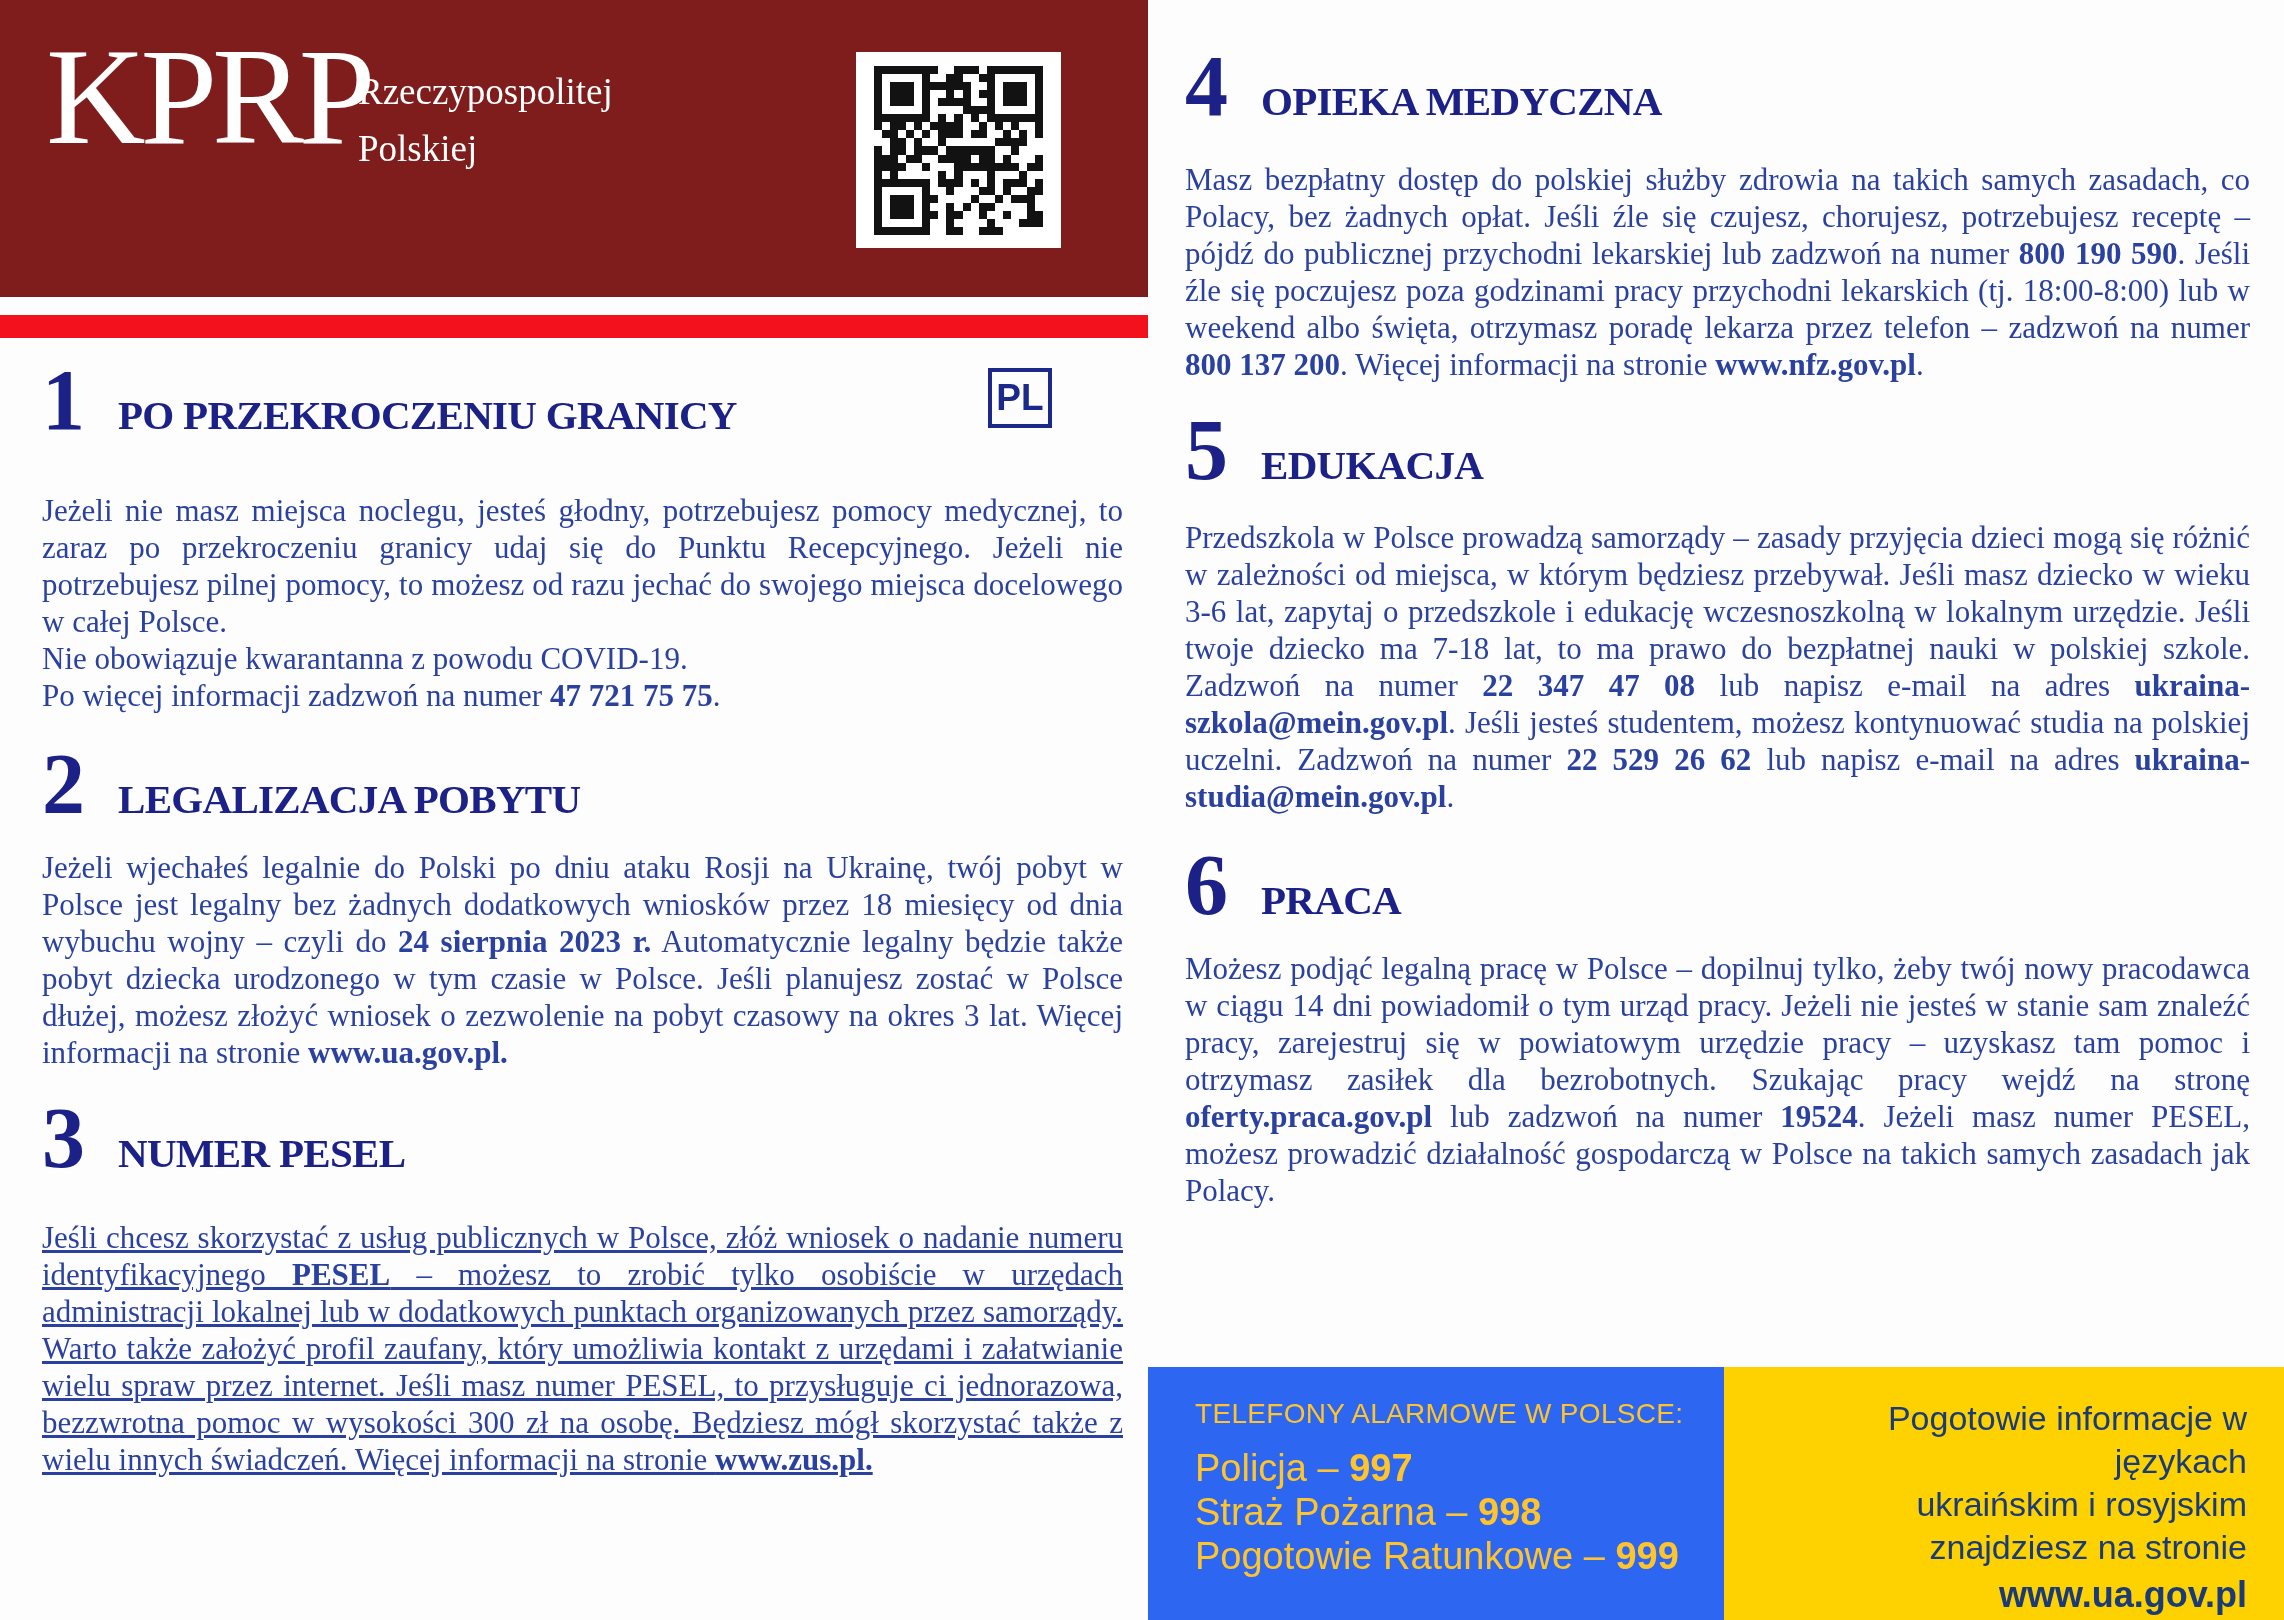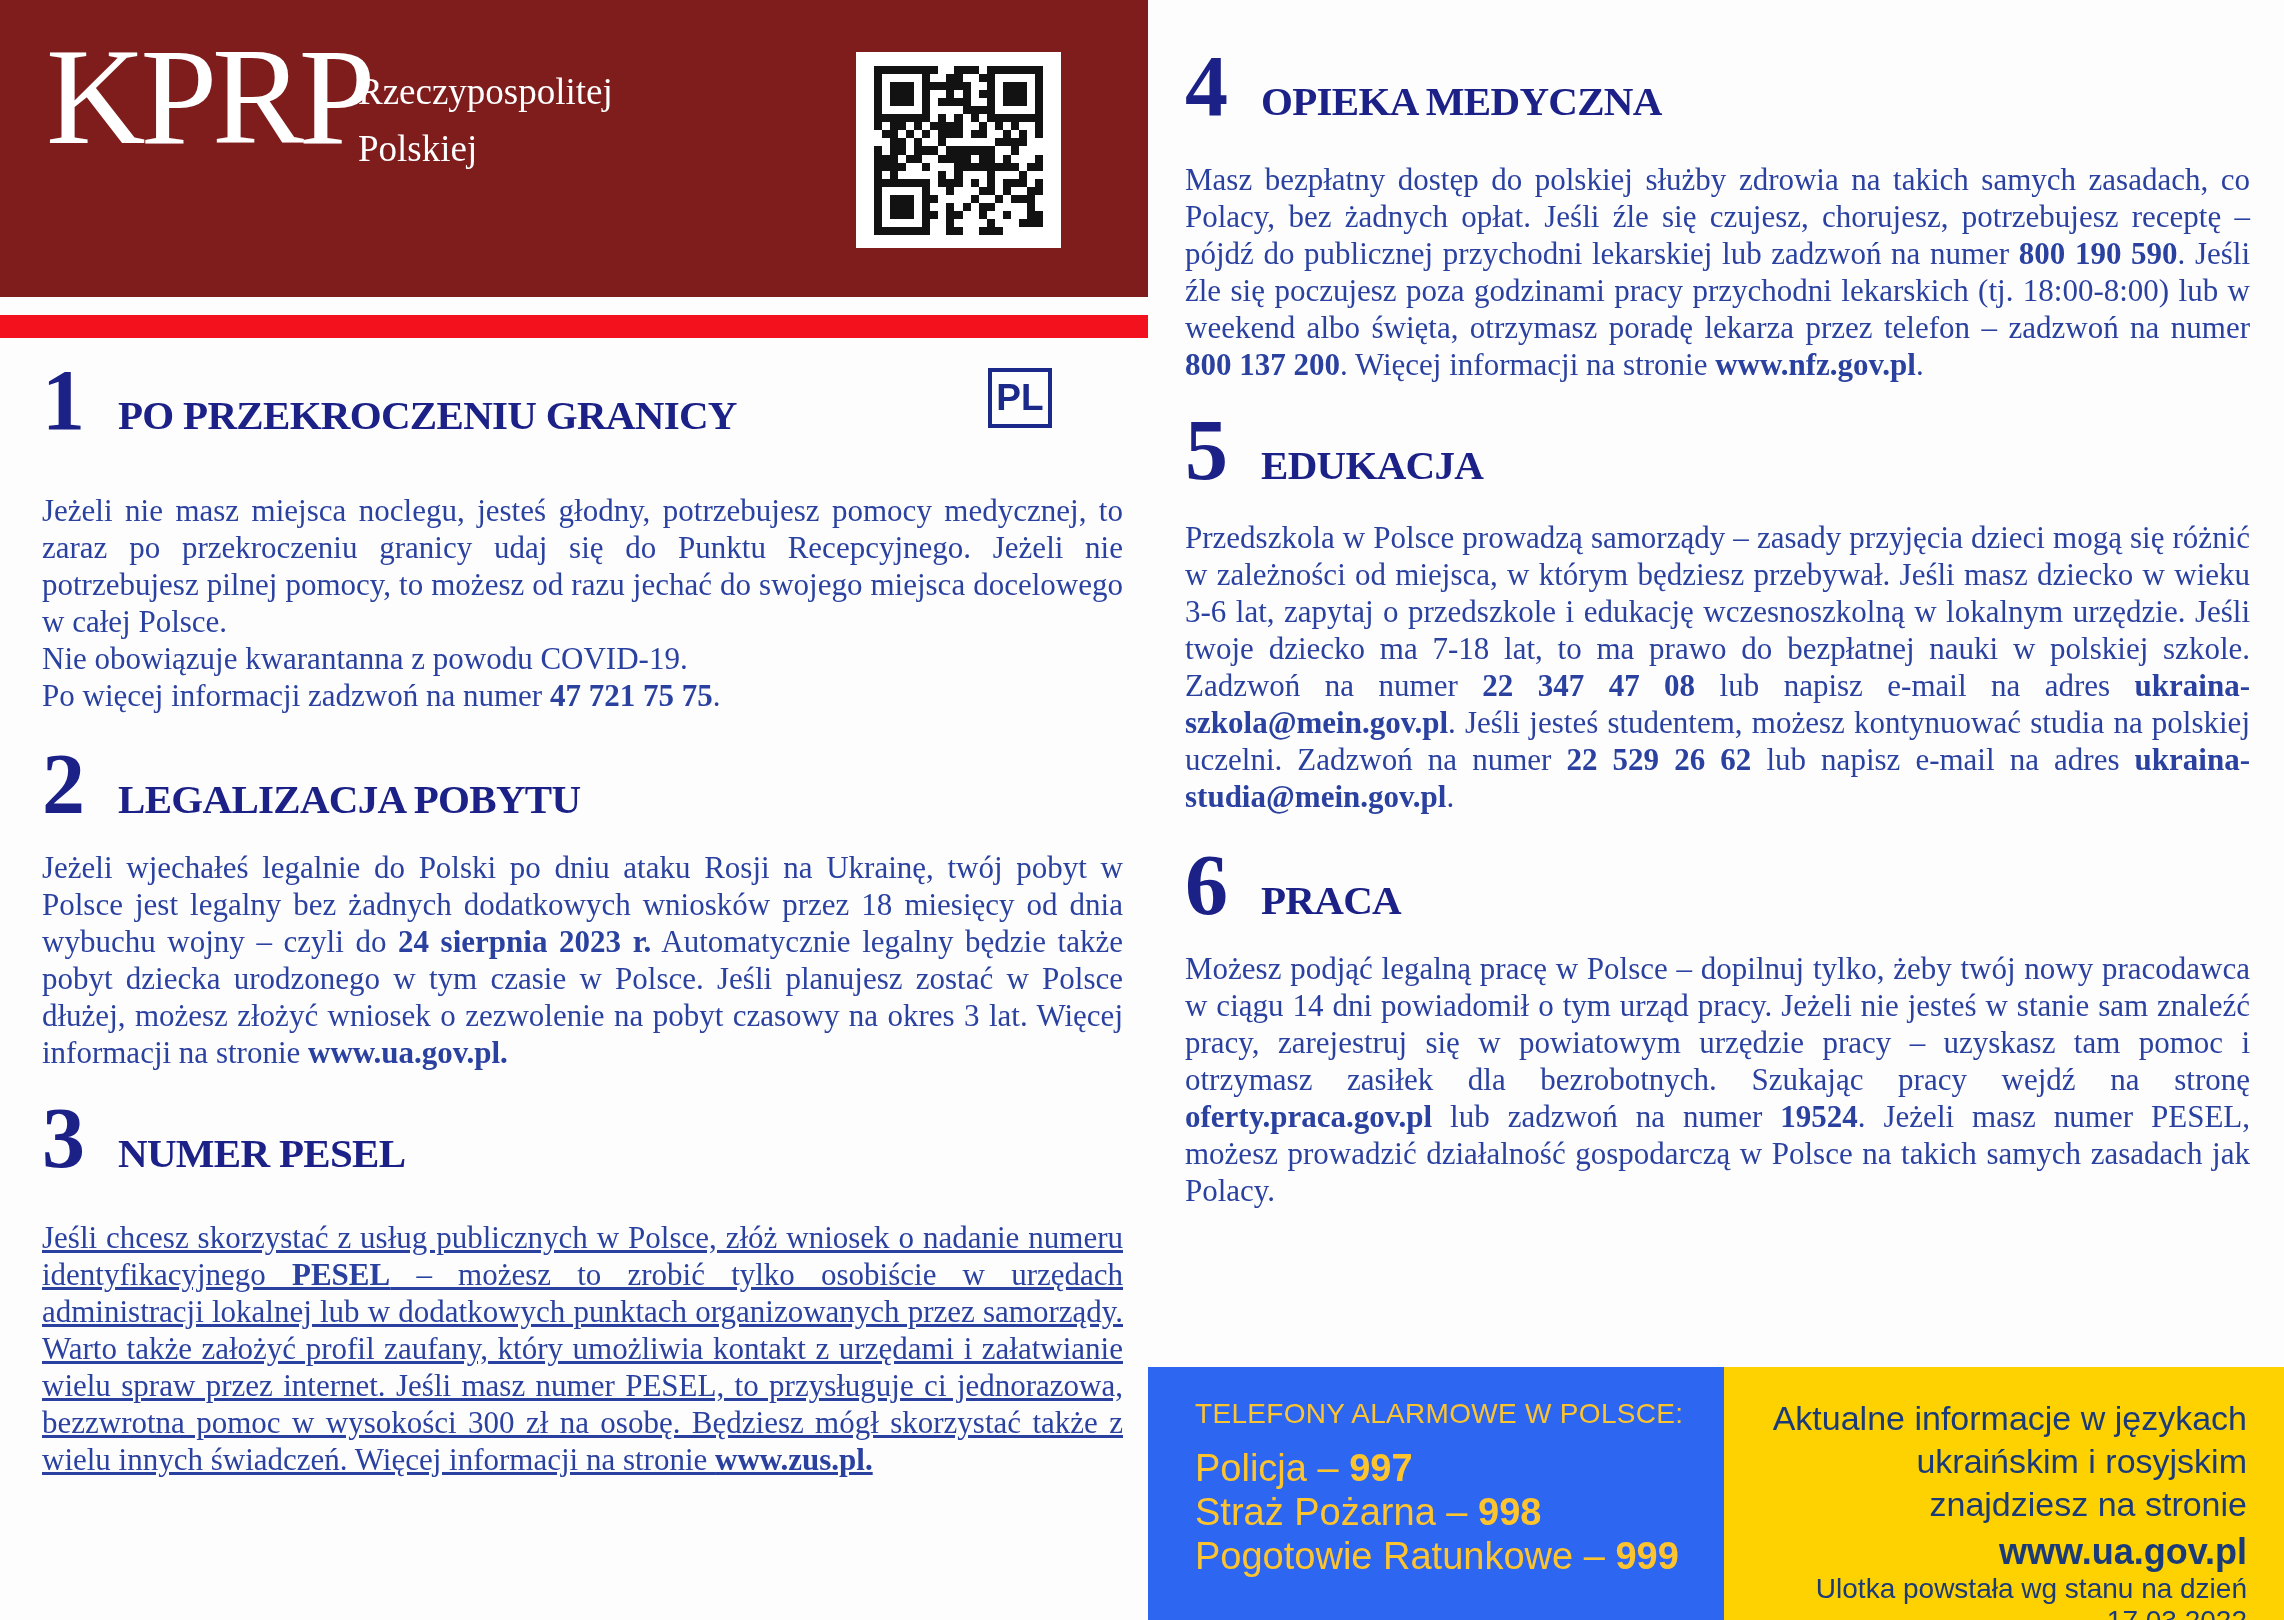--- a/index.html
+++ b/index.html
@@ -365,21 +365,21 @@
       <span>Straż Pożarna – </span><span class="num">998</span>
     </div>
     <div class="emg-row">
       <span>Pogotowie Ratunkowe – </span><span class="num">999</span>
     </div>
 
   </div>
 
   <div class="info">
     <div>
-      <div class="info-line">Aktualne informacje w językach</div>
+      <div class="info-line">Pogotowie informacje w językach</div>
       <div class="info-line">ukraińskim i rosyjskim</div>
       <div class="info-line">znajdziesz na stronie</div>
       <div class="info-url">www.ua.gov.pl</div>
     </div>
     <div class="info-foot">Ulotka powstała wg stanu na dzień 17.03.2022</div>
   </div>
 
 </div>
 
 

